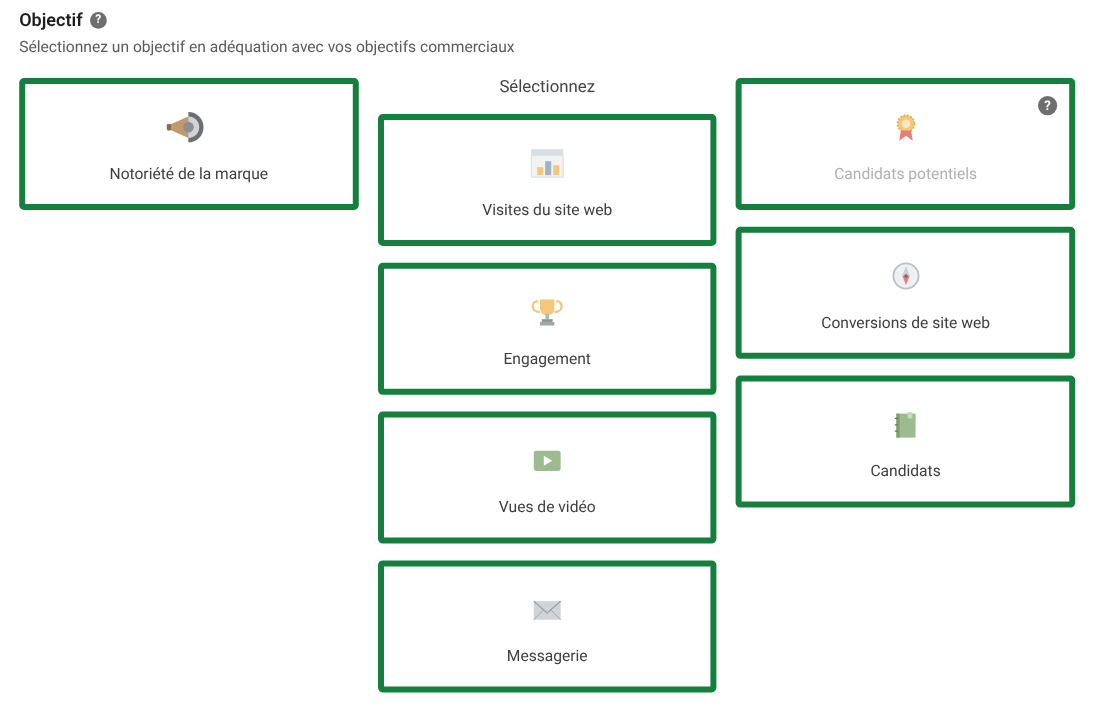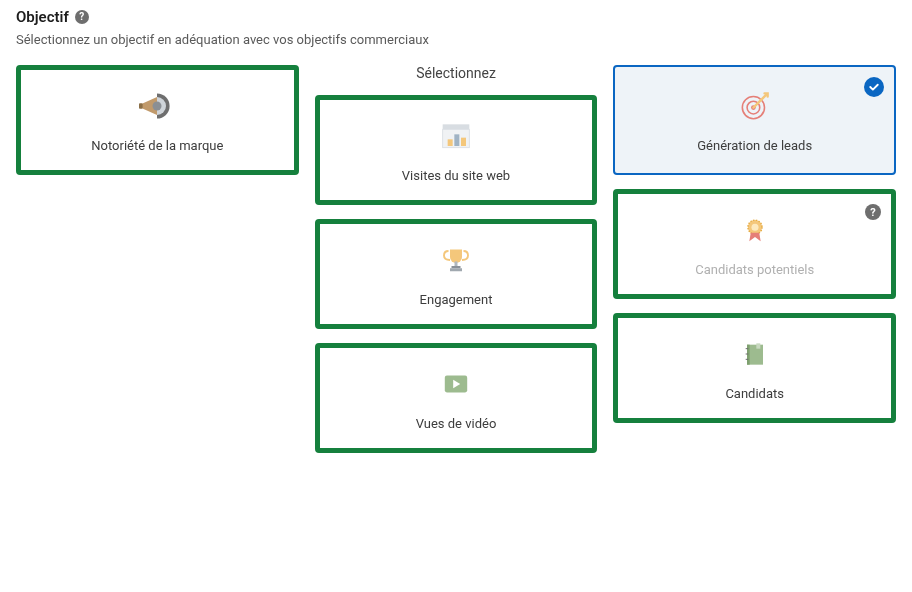--- a/index.html
+++ b/index.html
@@ -184,55 +184,59 @@
     <div class="card">
       <span class="icon-wrap">
         <svg viewBox="0 0 48 40" width="34" height="28">
           <rect x="8" y="8" width="32" height="24" rx="3" fill="#9dbb8f"></rect>
           <path d="M20 14 L30 20 L20 26 Z" fill="#ffffff"></path>
         </svg>
       </span>
       <span class="card-label">Vues de vidéo</span>
     </div>
 
+    <div class="card">
+      <span class="icon-wrap">
+        <svg viewBox="0 0 48 40" width="36" height="28">
+          <rect x="8" y="10" width="32" height="22" fill="#cfd4d9"></rect>
+          <path d="M8 10 L24 24 L40 10" fill="none" stroke="#9aa0a6" stroke-width="1.5"></path>
+          <path d="M8 32 L20 20 M40 32 L28 20" stroke="#9aa0a6" stroke-width="1"></path>
+        </svg>
+      </span>
+      <span class="card-label">Messagerie</span>
+    </div>
   </div>
 
   <div class="col">
 
-    <div class="card selected">
-      <span class="check-badge">
-        <svg viewBox="0 0 16 16">
-            <path d="M3 8 L6.5 11.5 L13 5" stroke="#fff" stroke-width="2.5" fill="none" stroke-linecap="round" stroke-linejoin="round"></path>
-          </svg>
-      </span>
-      <span class="icon-wrap">
-        <svg viewBox="0 0 48 40" width="38" height="36">
-          <circle cx="22" cy="22" r="14" fill="none" stroke="#e57f78" stroke-width="2"></circle>
-          <circle cx="22" cy="22" r="8" fill="none" stroke="#e57f78" stroke-width="2"></circle>
-          <circle cx="22" cy="22" r="3" fill="#e57f78"></circle>
-          <path d="M22 22 L38 6" stroke="#f4c77b" stroke-width="3" stroke-linecap="round"></path>
-          <path d="M36 4 L40 4 L40 8" fill="none" stroke="#f4c77b" stroke-width="3" stroke-linecap="round"></path>
-        </svg>
-      </span>
-      <span class="card-label">Génération de leads</span>
-    </div>
 
     <div class="card disabled">
       <span class="help-badge">?</span>
       <span class="icon-wrap">
         <svg viewBox="0 0 48 40" width="34" height="36">
           <circle cx="24" cy="16" r="10" fill="#f4c77b"></circle>
           <circle cx="24" cy="16" r="10" fill="none" stroke="#e5a93e" stroke-width="2" stroke-dasharray="2 2"></circle>
           <circle cx="24" cy="16" r="5" fill="#fde9be"></circle>
           <path d="M18 24 L16 36 L24 30 L32 36 L30 24" fill="#e57f78"></path>
         </svg>
       </span>
       <span class="card-label">Candidats potentiels</span>
     </div>
 
+    <div class="card">
+      <span class="icon-wrap">
+        <svg viewBox="0 0 48 40" width="36" height="36">
+          <circle cx="24" cy="20" r="14" fill="#eef1f4" stroke="#b8c0c8" stroke-width="2"></circle>
+          <path d="M24 10 L28 20 L24 30 L20 20 Z" fill="#e57f78"></path>
+          <path d="M24 10 L28 20 L20 20 Z" fill="#c9d2da"></path>
+          <circle cx="24" cy="20" r="2" fill="#6e6e6e"></circle>
+        </svg>
+      </span>
+      <span class="card-label">Conversions de site web</span>
+    </div>
 
     <div class="card">
       <span class="icon-wrap">
         <svg viewBox="0 0 48 40" width="32" height="34">
           <rect x="12" y="6" width="24" height="30" fill="#9dbb8f"></rect>
           <rect x="12" y="6" width="4" height="30" fill="#7ea06f"></rect>
           <rect x="26" y="4" width="6" height="8" fill="#c8d9c0"></rect>
           <line x1="10" y1="12" x2="14" y2="12" stroke="#6e6e6e" stroke-width="1.5"></line>
           <line x1="10" y1="20" x2="14" y2="20" stroke="#6e6e6e" stroke-width="1.5"></line>
           <line x1="10" y1="28" x2="14" y2="28" stroke="#6e6e6e" stroke-width="1.5"></line>

